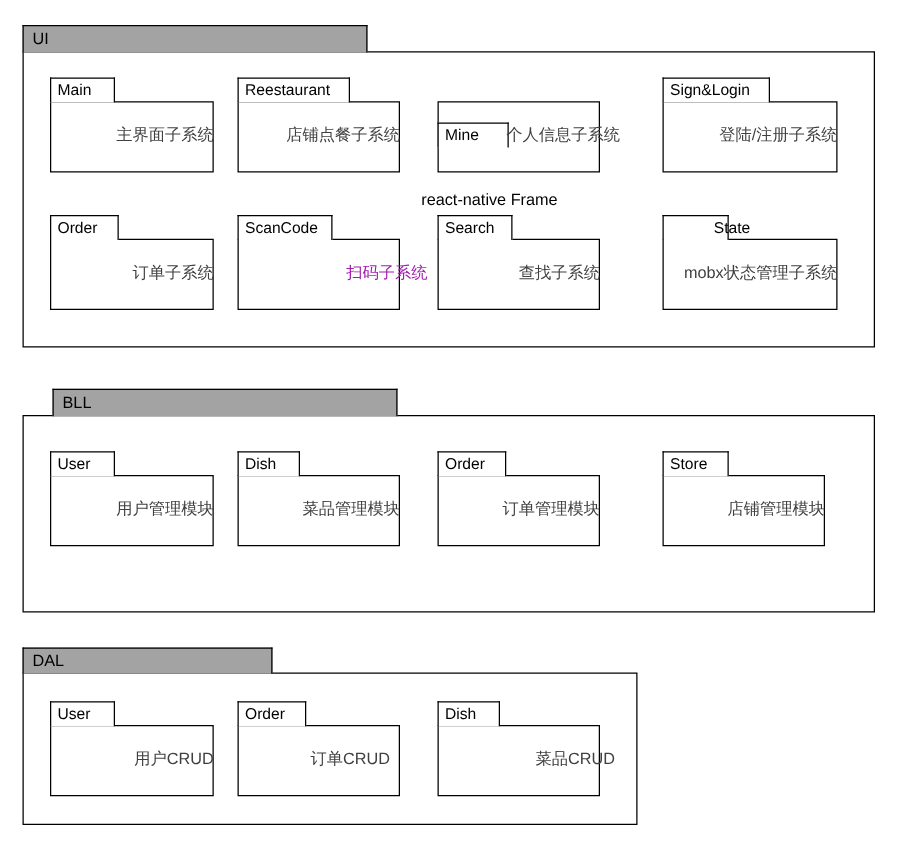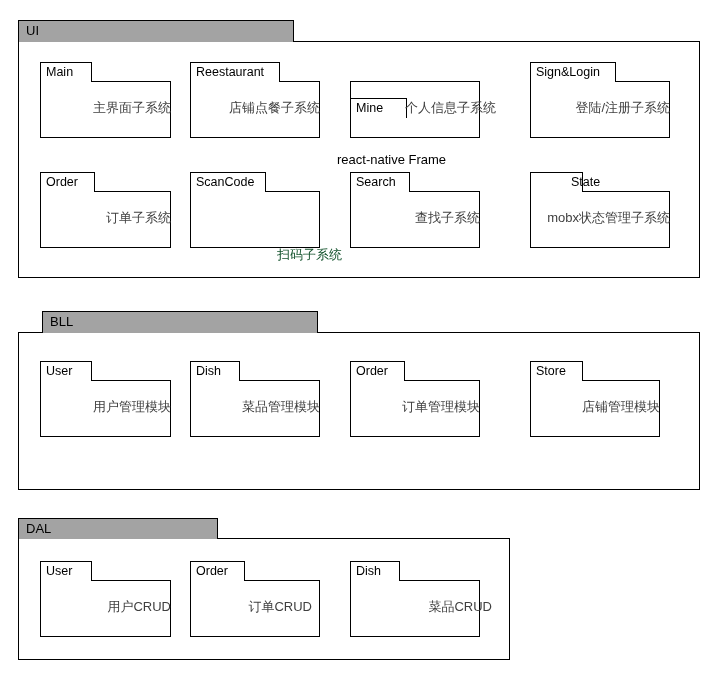--- a/index.html
+++ b/index.html
@@ -110,21 +110,21 @@
         <div class="cmp-label" style="left: 530px; width: 140px; top: 100px; color: rgb(63, 63, 63);">登陆/注册子系统</div>
       </div>
       <div class="component">
         <div class="cmp-tab" style="left: 40px; top: 172px; width: 55px; height: 20px;">Order</div>
         <div class="cmp-body" style="left: 40px; top: 191px; width: 131px; height: 57px;"></div>
         <div class="cmp-label" style="left: 40px; width: 131px; top: 210px; color: rgb(63, 63, 63);">订单子系统</div>
       </div>
       <div class="component">
         <div class="cmp-tab" style="left: 190px; top: 172px; width: 76px; height: 20px;">ScanCode</div>
         <div class="cmp-body" style="left: 190px; top: 191px; width: 130px; height: 57px;"></div>
-        <div class="cmp-label" style="left: 190px; width: 152px; top: 210px; color: #14532d; margin-top: 37px;">扫码子系统</div>
+        <div class="cmp-label" style="left: 190px; width: 152px; top: 210px; color: #a21caf;">扫码子系统</div>
       </div>
       <div class="component">
         <div class="cmp-tab" style="left: 350px; top: 172px; width: 60px; height: 20px;">Search</div>
         <div class="cmp-body" style="left: 350px; top: 191px; width: 130px; height: 57px;"></div>
         <div class="cmp-label" style="left: 350px; width: 130px; top: 210px; color: rgb(63, 63, 63);">查找子系统</div>
       </div>
       <div class="component">
         <div class="cmp-tab" style="left: 530px; top: 172px; width: 53px; height: 20px; padding-left: 40px;">State</div>
         <div class="cmp-body" style="left: 530px; top: 191px; width: 140px; height: 57px;"></div>
         <div class="cmp-label" style="left: 530px; width: 140px; top: 210px; color: rgb(63, 63, 63);">mobx状态管理子系统</div>

